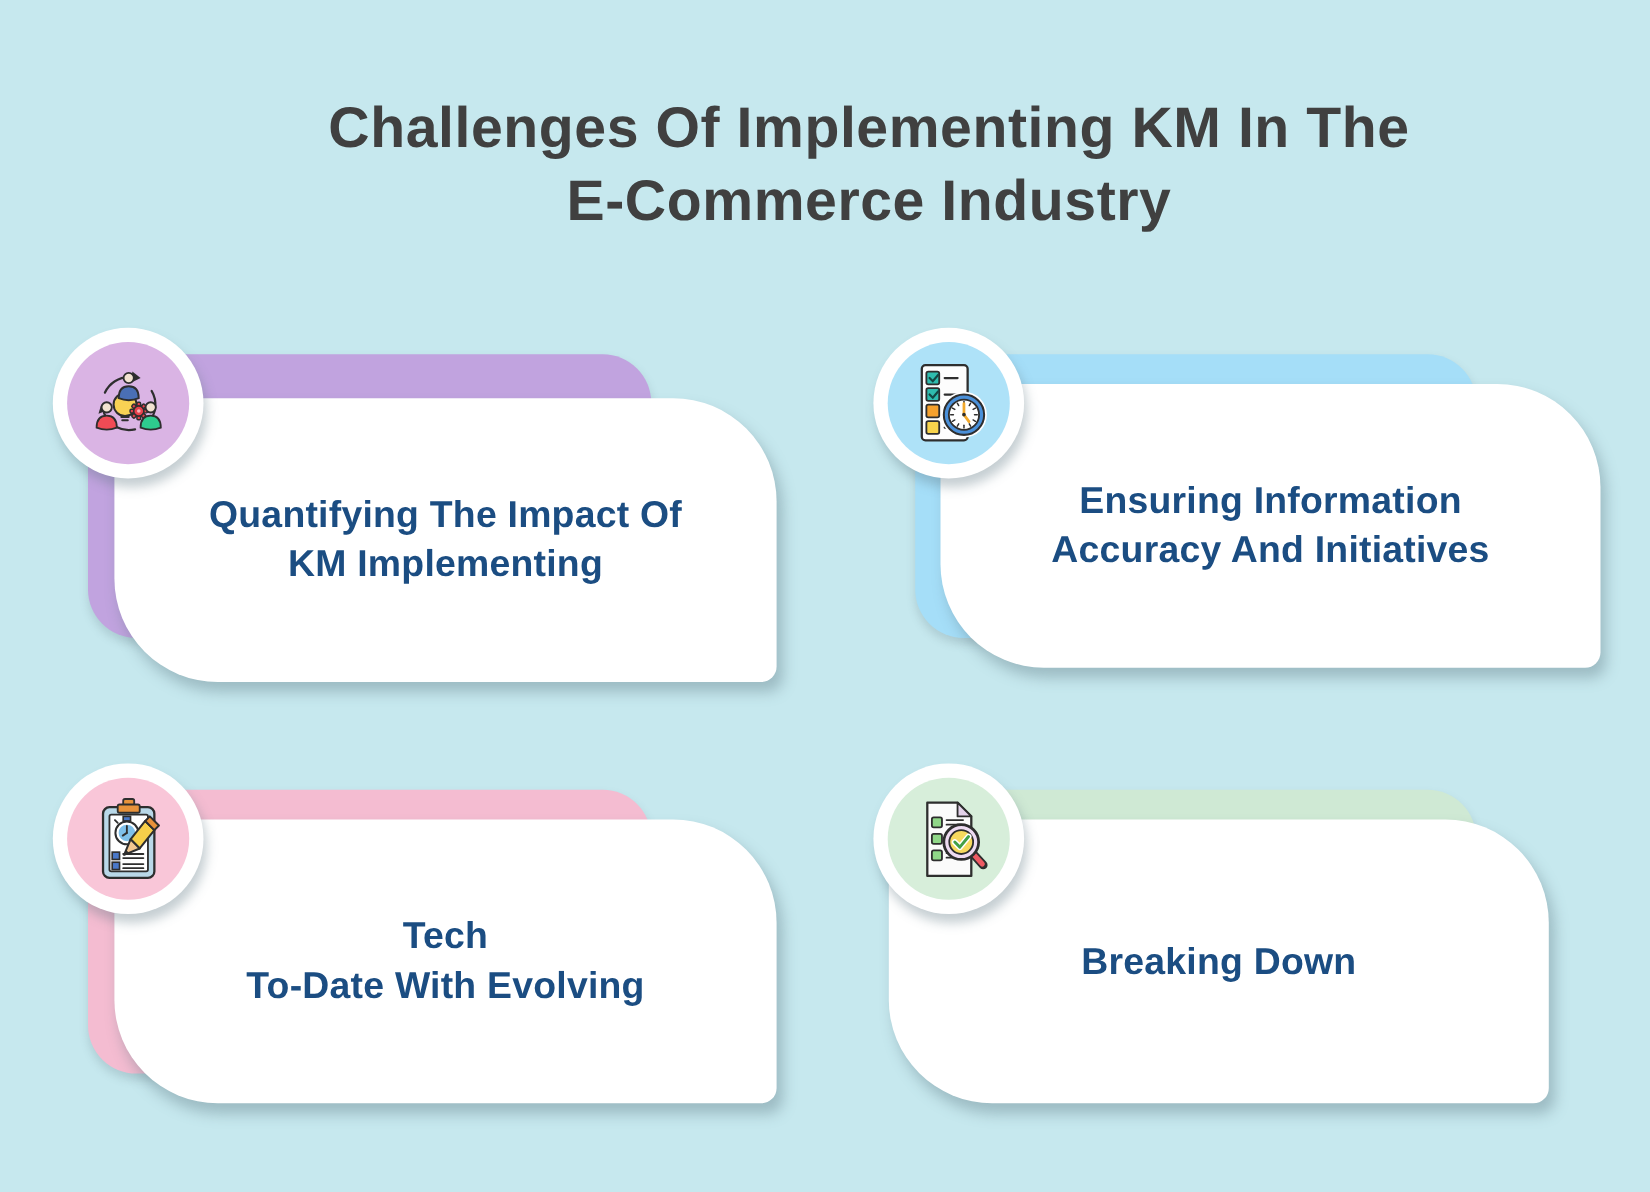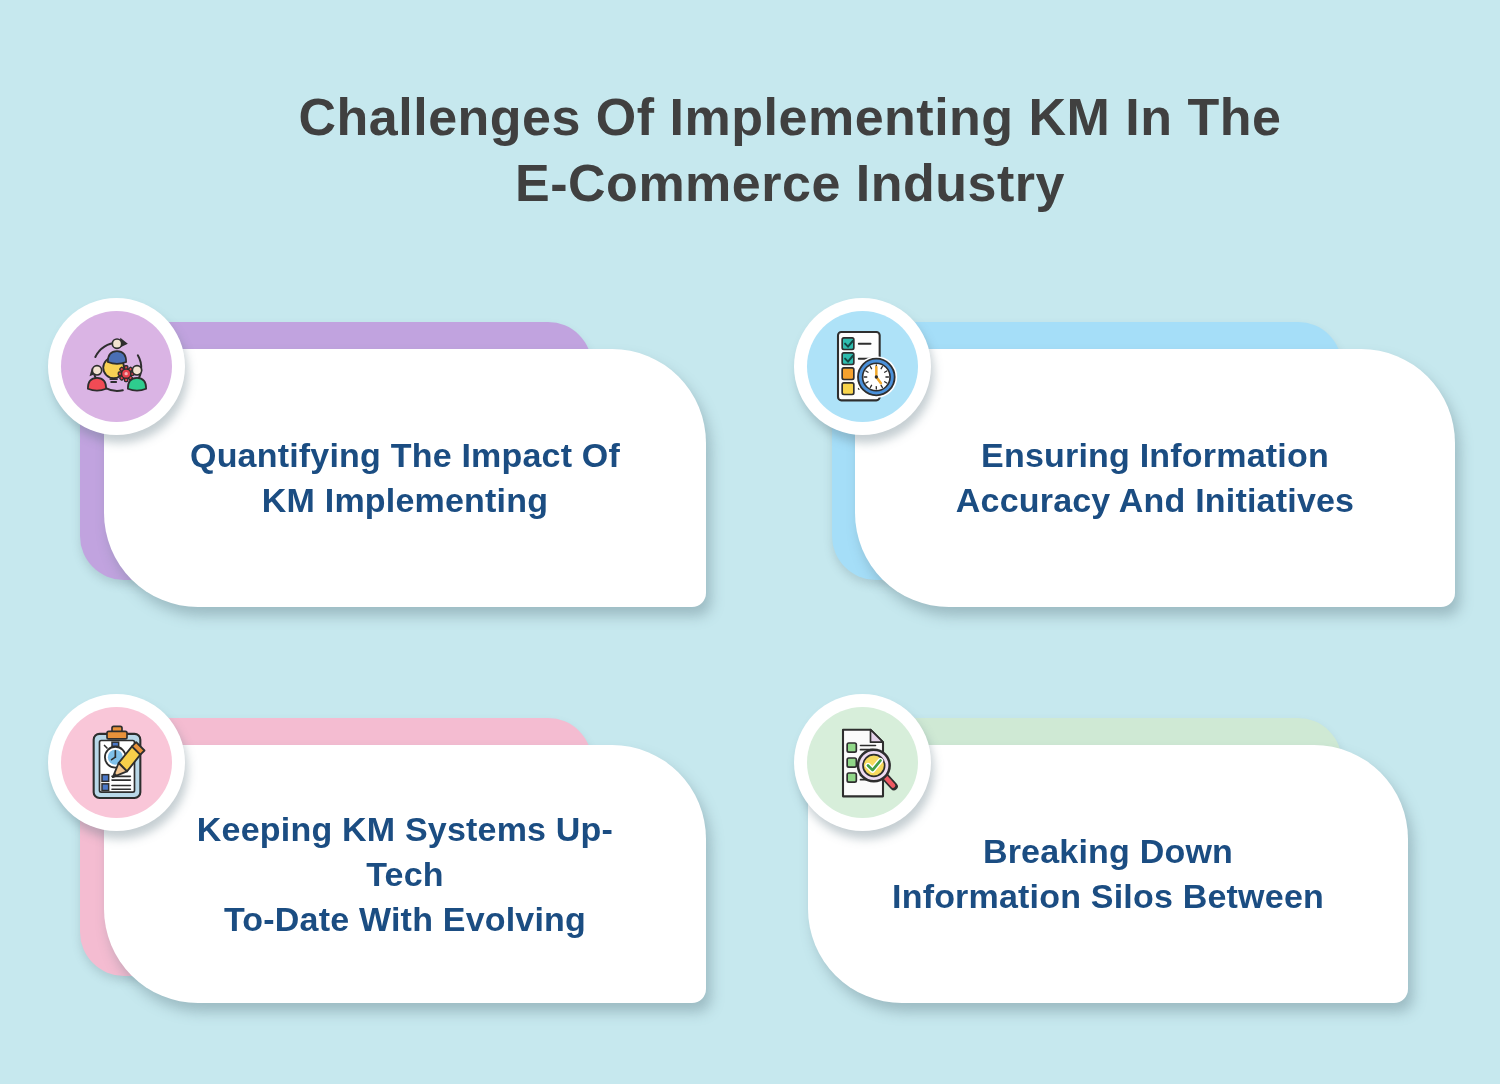--- a/index.html
+++ b/index.html
@@ -35,21 +35,21 @@
     display:flex; align-items:center; justify-content:center;
   }
   .badge-inner {
     width:111px; height:111px; border-radius:50%;
     display:flex; align-items:center; justify-content:center;
   }
   .icon { width:80px; height:80px; display:block; }
 
   
   .b1 { left:80;  top:322px;  width:512px; left:80px;  }
-  .w1 { left:104px; top:349px; width:602px; }
+  .w1 { left:104px; top:362px; width:602px; }
   .c1 { left:48px;  top:298px; }
   .b2 { left:832px; top:322px; width:510px; }
   .w2 { left:855px; top:349px; width:600px; }
   .c2 { left:794px; top:298px; }
   .b3 { left:80px;  top:718px; width:512px; }
   .w3 { left:104px; top:745px; width:602px; }
   .c3 { left:48px;  top:694px; }
   .b4 { left:832px; top:718px; width:510px; }
   .w4 { left:808px; top:745px; width:600px;align-items:center; }
   .c4 { left:794px; top:694px; }
@@ -151,21 +151,20 @@
         <circle cx="64" cy="60" r="2" fill="#2e2e2e"></circle>
       </svg>
     </div>
   </div>
 </div>
 
 <div class="group">
   <div class="back-card b3" style="background-color: rgb(244, 188, 209);"></div>
   <div class="white-card w3">
     <div class="card-label" style="color: rgb(27, 77, 130);">
-      <div>Keeping KM Systems Up-</div>
       <div>Tech</div>
       <div>To-Date With Evolving</div>
     </div>
   </div>
   <div class="badge c3">
     <div class="badge-inner" style="background-color: rgb(249, 198, 216);">
       <svg class="icon" viewBox="0 0 96 96">
         <rect x="20" y="13" width="56" height="77" rx="7" fill="#b9d8e8" stroke="#2e2e2e" stroke-width="2.5"></rect>
         <rect x="27" y="21" width="42" height="62" rx="2" fill="#ffffff" stroke="#2e2e2e" stroke-width="2"></rect>
         <rect x="42" y="4" width="12" height="7" rx="2" fill="#e8923a" stroke="#2e2e2e" stroke-width="2"></rect>
@@ -193,21 +192,20 @@
       </svg>
     </div>
   </div>
 </div>
 
 <div class="group">
   <div class="back-card b4" style="background-color: rgb(207, 233, 212);"></div>
   <div class="white-card w4">
     <div class="card-label" style="color: rgb(27, 77, 130);">
       <div>Breaking Down</div>
-      <div>Information Silos Between</div>
     </div>
   </div>
   <div class="badge c4">
     <div class="badge-inner" style="background-color: rgb(215, 238, 218);">
       <svg class="icon" viewBox="0 0 96 96">
         <path d="M24 8 h33 l15 15 v65 h-48 z" fill="#fbfbfb" stroke="#2e2e2e" stroke-width="2.5" stroke-linejoin="round"></path>
         <path d="M57 8 v15 h15 z" fill="#e4d3ea" stroke="#2e2e2e" stroke-width="2" stroke-linejoin="round"></path>
         <rect x="29" y="24" width="11" height="11" rx="2" fill="#90d788" stroke="#2e2e2e" stroke-width="2"></rect>
         <rect x="29" y="42" width="11" height="11" rx="2" fill="#90d788" stroke="#2e2e2e" stroke-width="2"></rect>
         <rect x="29" y="60" width="11" height="11" rx="2" fill="#90d788" stroke="#2e2e2e" stroke-width="2"></rect>

